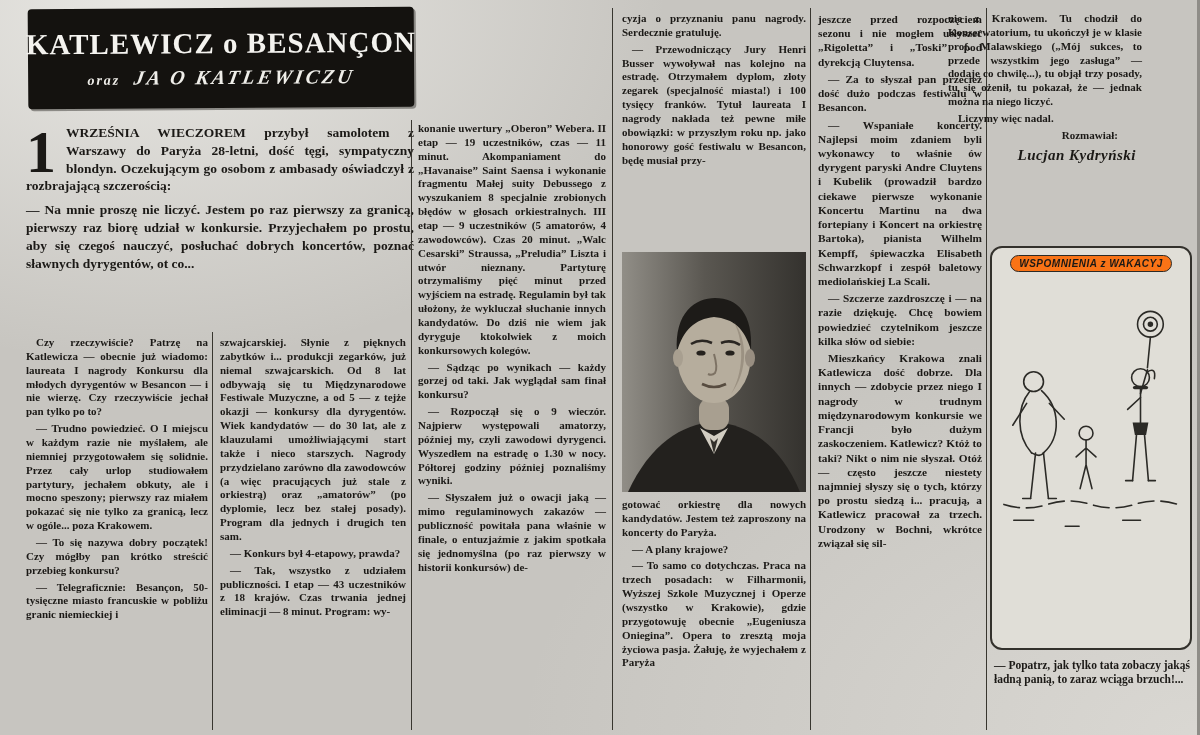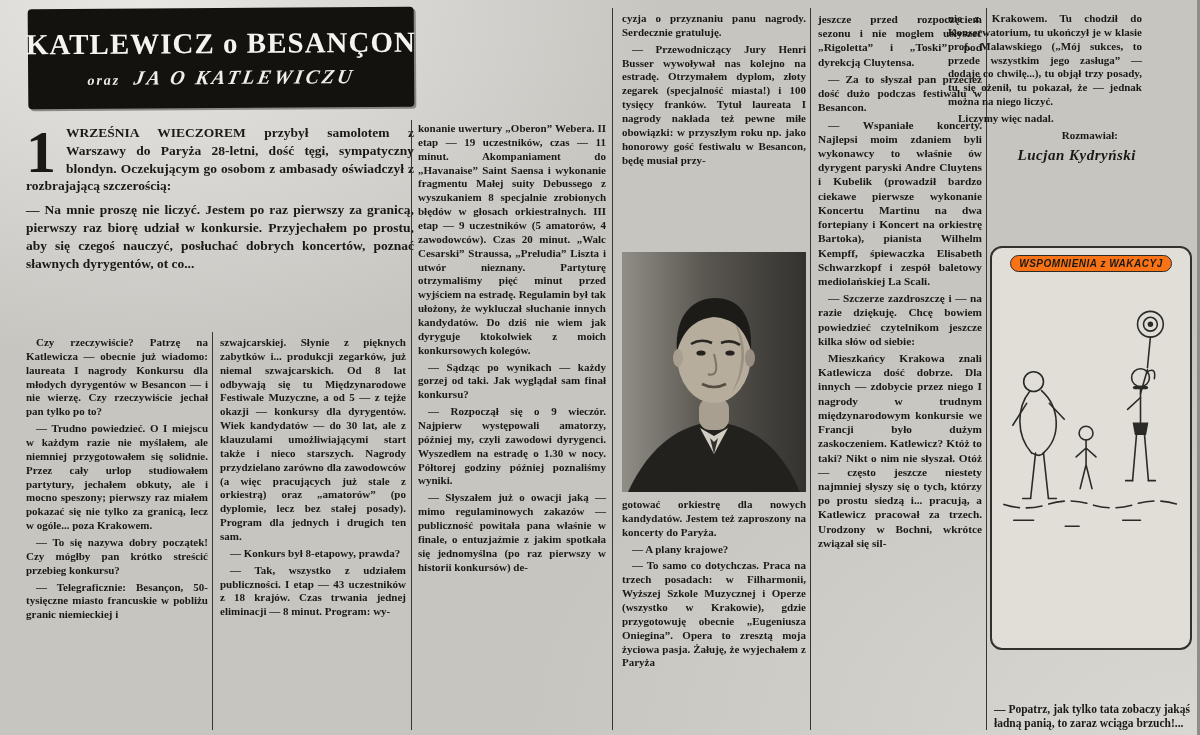--- a/index.html
+++ b/index.html
@@ -63,21 +63,21 @@
   }
   .cartoon-label {
     margin:7px auto 0; width:fit-content; max-width:180px;
     border:1.6px solid #2c2a26; border-radius:10px; background:#f97316;
     padding:2px 8px; font-family:"Liberation Sans", sans-serif;
     font-weight:bold; font-style:italic; font-size:10px; letter-spacing:.5px; text-align:center;
   }
   .cartoon-scene { width:100%; height:348px; display:block; }
   .cartoon-caption {
     position:absolute; left:994px; top:658px; width:196px;
-    font-size:11.5px; font-weight:bold; line-height:1.26; text-align:justify;margin-top:44px;
+    font-size:11.5px; font-weight:bold; line-height:1.26; text-align:justify;
   }
   .edge { position:absolute; right:0; top:0; width:3px; height:735px; background:#8f8d88; }
 </style>
 </head>
 <body>
 
 <div class="page">
 
   <div class="banner">
     <div class="banner-title">KATLEWICZ o BESANÇON</div>
@@ -101,21 +101,21 @@
 
   <div class="col col1">
     <p>Czy rzeczywiście? Patrzę na Katlewicza — obecnie już wiadomo: laureata I nagrody Konkursu dla młodych dyrygentów w Besancon — i nie wierzę. Czy rzeczywiście jechał pan tylko po to?</p>
     <p>— Trudno powiedzieć. O I miejscu w każdym razie nie myślałem, ale niemniej przygotowałem się solidnie. Przez cały urlop studiowałem partytury, jechałem obkuty, ale i mocno speszony; pierwszy raz miałem pokazać się nie tylko za granicą, lecz w ogóle... poza Krakowem.</p>
     <p>— To się nazywa dobry początek! Czy mógłby pan krótko streścić przebieg konkursu?</p>
     <p>— Telegraficznie: Besançon, 50-tysięczne miasto francuskie w pobliżu granic niemieckiej i</p>
   </div>
 
   <div class="col col2">
     <p class="cont">szwajcarskiej. Słynie z pięknych zabytków i... produkcji zegarków, już niemal szwajcarskich. Od 8 lat odbywają się tu Międzynarodowe Festiwale Muzyczne, a od 5 — z tejże okazji — konkursy dla dyrygentów. Wiek kandydatów — do 30 lat, ale z klauzulami umożliwiającymi start także i nieco starszych. Nagrody przydzielano zarówno dla zawodowców (a więc pracujących już stale z orkiestrą) oraz „amatorów” (po dyplomie, lecz bez stałej posady). Program dla jednych i drugich ten sam.</p>
-    <p>— Konkurs był 8-etapowy, prawda?</p>
+    <p>— Konkurs był 4-etapowy, prawda?</p>
     <p>— Tak, wszystko z udziałem publiczności. I etap — 43 uczestników z 18 krajów. Czas trwania jednej eliminacji — 8 minut. Program: wy-</p>
   </div>
 
   <div class="col col3">
     <p class="cont">konanie uwertury „Oberon” Webera. II etap — 19 uczestników, czas — 11 minut. Akompaniament do „Havanaise” Saint Saensa i wykonanie fragmentu Małej suity Debussego z wyszukaniem 8 specjalnie zrobionych błędów w głosach orkiestralnych. III etap — 9 uczestników (5 amatorów, 4 zawodowców). Czas 20 minut. „Walc Cesarski” Straussa, „Preludia” Liszta i utwór nieznany. Partyturę otrzymaliśmy pięć minut przed wyjściem na estradę. Regulamin był tak ułożony, że wykluczał słuchanie innych kandydatów. Do dziś nie wiem jak dyryguje ktokolwiek z moich konkursowych kolegów.</p>
     <p>— Sądząc po wynikach — każdy gorzej od taki. Jak wyglądał sam finał konkursu?</p>
     <p>— Rozpoczął się o 9 wieczór. Najpierw występowali amatorzy, później my, czyli zawodowi dyrygenci. Wyszedłem na estradę o 1.30 w nocy. Półtorej godziny później poznaliśmy wyniki.</p>
     <p>— Słyszałem już o owacji jaką — mimo regulaminowych zakazów — publiczność powitała pana właśnie w finale, o entuzjaźmie z jakim spotkała się jednomyślna (po raz pierwszy w historii konkursów) de-</p>
   </div>
 

